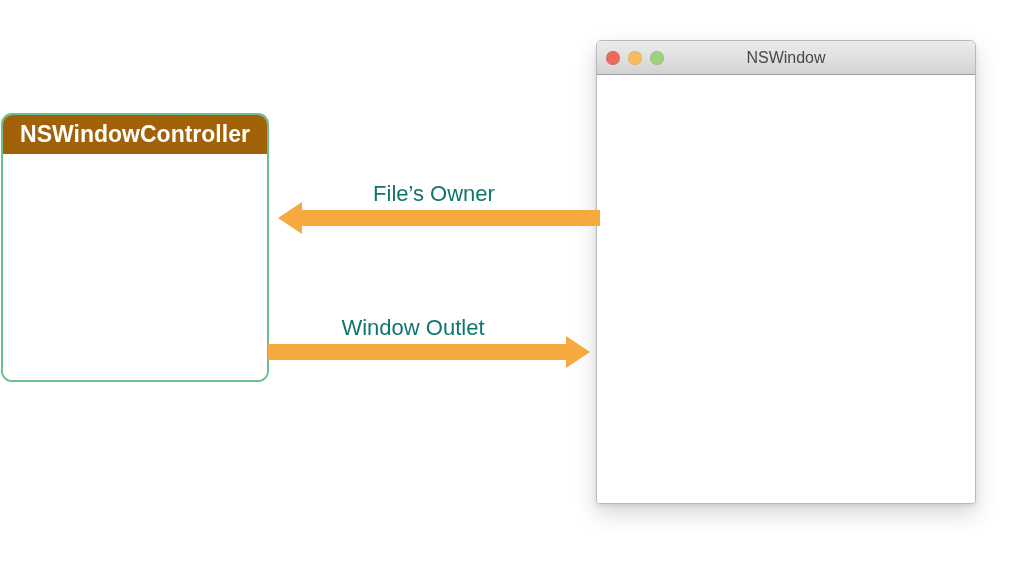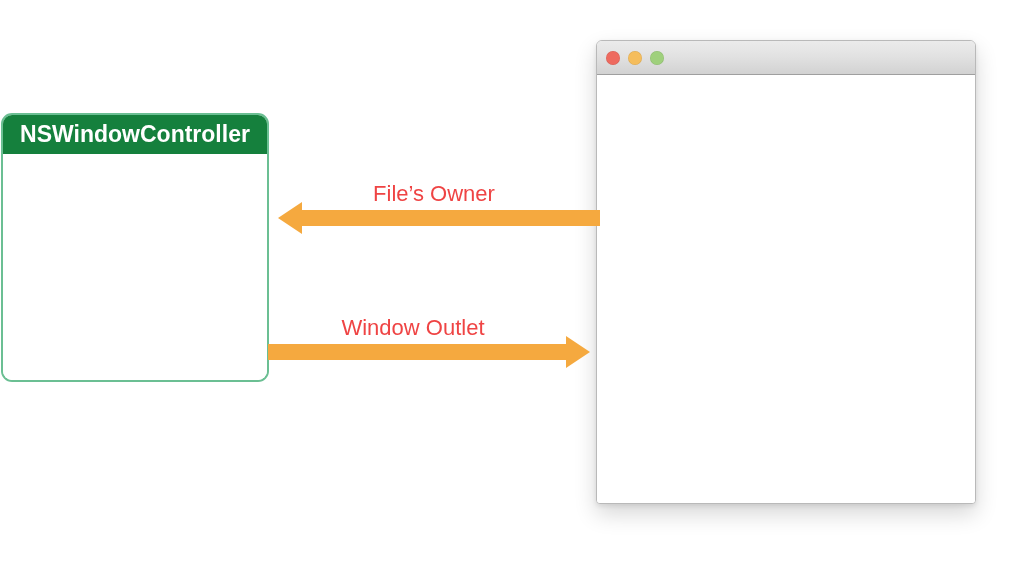--- a/index.html
+++ b/index.html
@@ -31,21 +31,21 @@
     border-radius: 11px;
     background: #ffffff;
     overflow: hidden;
   }
   .controller-header {
     position: absolute;
     left: 0;
     top: 0;
     width: 100%;
     height: 39px;
-    background: #15803d;
+    background: #a16207;
     display: flex;
     align-items: center;
     justify-content: center;
   }
   .controller-header-title {
     color: #ffffff;
     font-size: 23px;
     font-weight: bold;
     letter-spacing: 0px;
     line-height: 1;
@@ -133,21 +133,21 @@
     left: 268px;
     top: 334px;
     width: 324px;
     height: 36px;
   }
 
   
   .arrow-label {
     position: absolute;
     font-size: 22px;
-    color: #ef4444;
+    color: #0f766e;
     line-height: 1;
     white-space: nowrap;
     user-select: none;
   }
   .label-top {
     left: 278px;
     top: 183px;
     width: 312px;
     text-align: center;
   }
@@ -170,20 +170,21 @@
     <div class="controller-body"></div>
   </div>
 
   <div class="nswindow">
     <div class="nswindow-titlebar">
       <div class="traffic-lights">
         <span class="light light-close"></span>
         <span class="light light-min"></span>
         <span class="light light-zoom"></span>
       </div>
+      <span class="nswindow-title">NSWindow</span>
     </div>
     <div class="nswindow-content"></div>
   </div>
 
   <div class="arrow arrow-top">
     <svg width="324" height="36" viewBox="0 0 324 36" xmlns="http://www.w3.org/2000/svg">
       <path d="M 2 18 L 26 2 L 26 10 L 324 10 L 324 26 L 26 26 L 26 34 Z" fill="#F5A93F"></path>
     </svg>
   </div>
   <div class="arrow-label label-top">File’s Owner</div>

